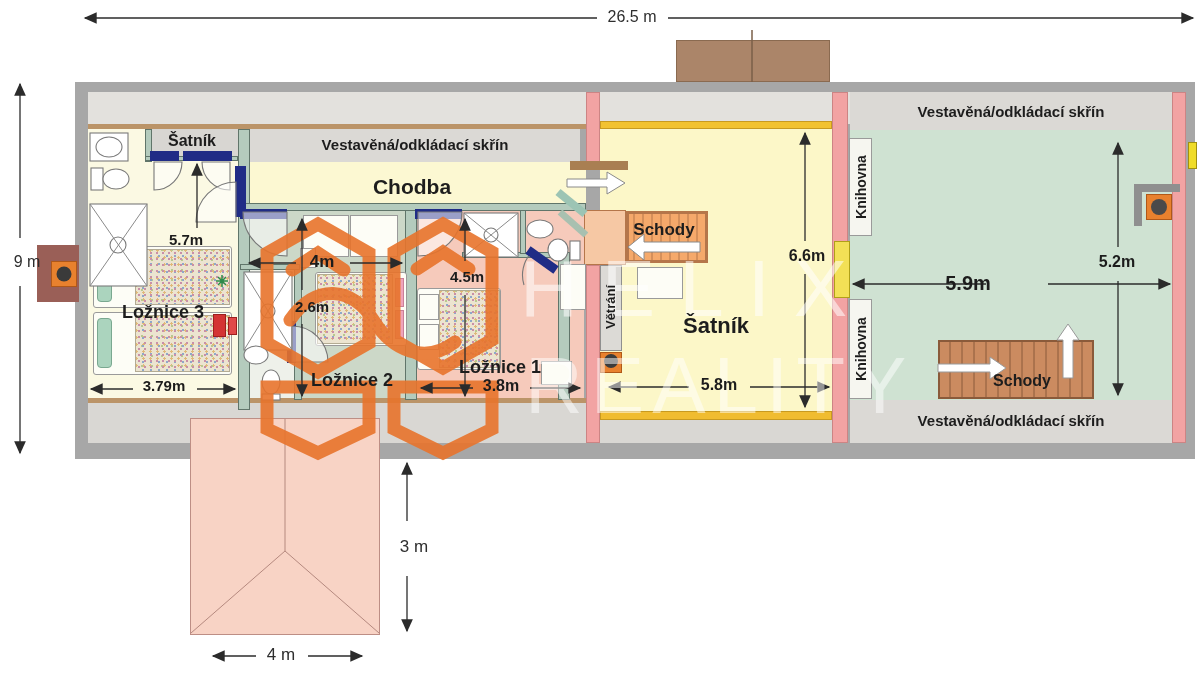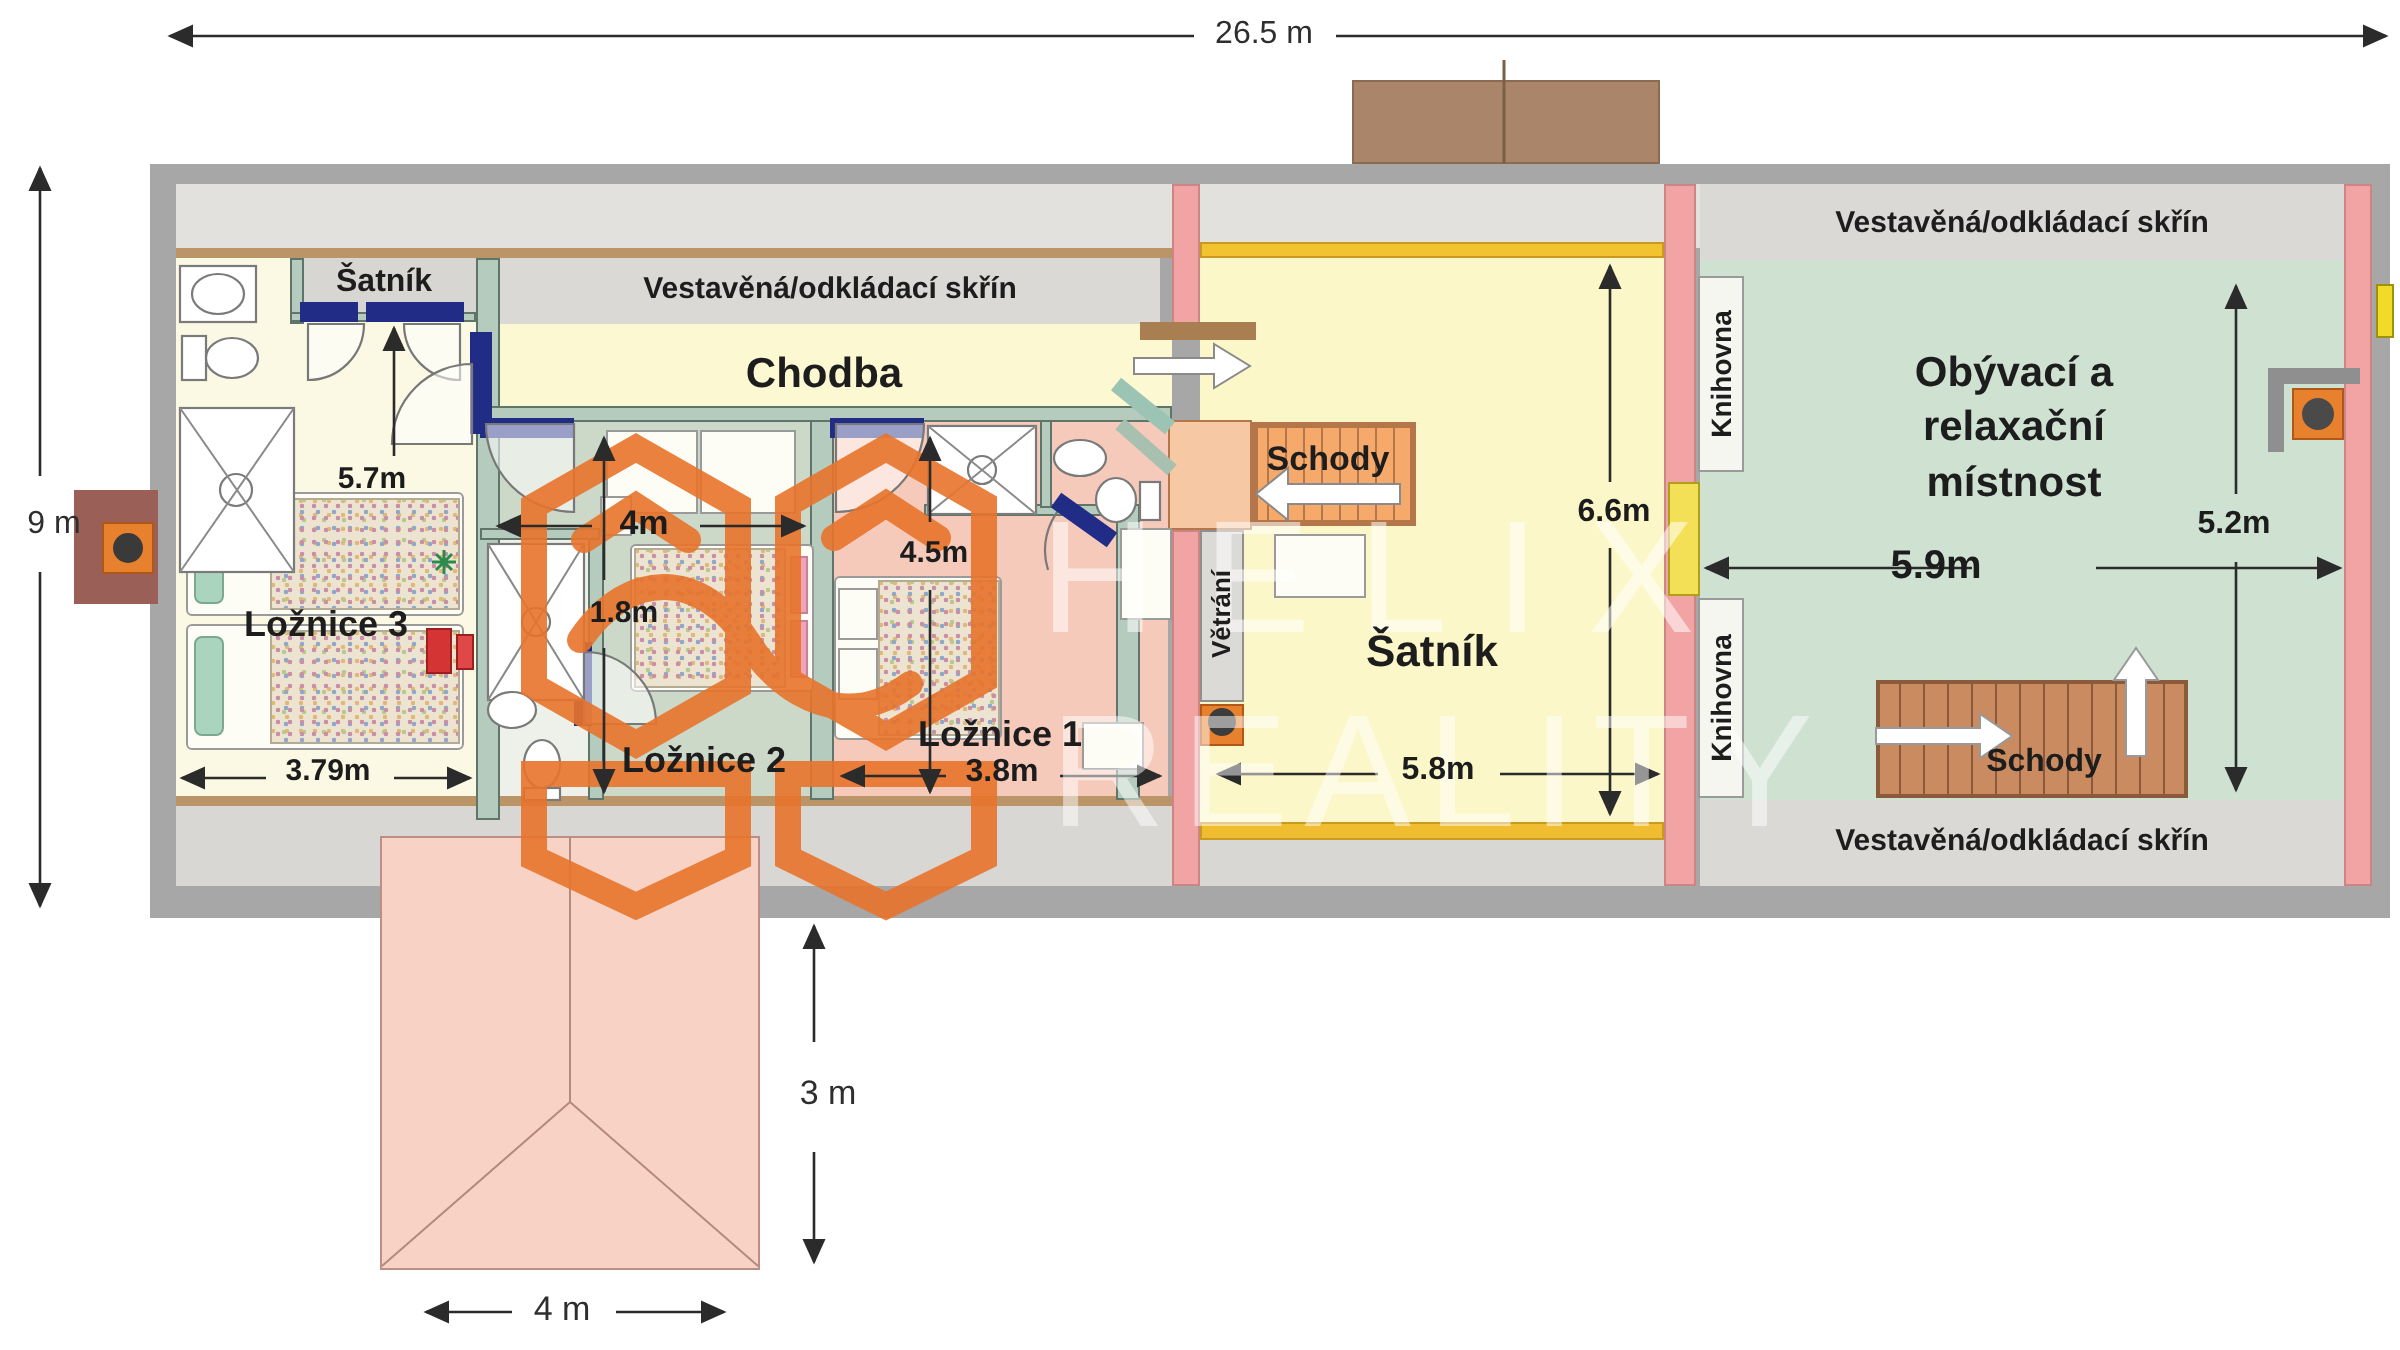--- a/index.html
+++ b/index.html
@@ -229,26 +229,25 @@
   <div class="lbl" style="left:1011px;top:421px;font-size:15px;font-weight:600">Vestavěná/odkládací skřín</div>
   <div class="lbl" style="left:412px;top:187px;font-size:21px;font-weight:700">Chodba</div>
   <div class="lbl" style="left:163px;top:313px;font-size:18px;font-weight:600">Ložnice 3</div>
   <div class="lbl" style="left:352px;top:381px;font-size:18px;font-weight:600">Ložnice 2</div>
   <div class="lbl" style="left:500px;top:368px;font-size:18px;font-weight:600">Ložnice 1</div>
   <div class="lbl" style="left:664px;top:230px;font-size:17px;font-weight:700">Schody</div>
   <div class="lbl" style="left:716px;top:326px;font-size:22px;font-weight:700">Šatník</div>
   <div class="lbl vert" style="left:611px;top:307px;font-size:13px;font-weight:600">Větrání</div>
   <div class="lbl vert" style="left:861px;top:187px;font-size:14px;font-weight:600">Knihovna</div>
   <div class="lbl vert" style="left:861px;top:349px;font-size:14px;font-weight:600">Knihovna</div>
-  <div class="lbl wrap" style="left:1007px;top:214px;width:150px;font-size:21px;font-weight:700;line-height:1.3">Obývací a relaxační místnost</div>
   <div class="lbl" style="left:1022px;top:381px;font-size:16px;font-weight:700">Schody</div>
   <div class="lbl dim" style="left:186px;top:240px">5.7m</div>
   <div class="lbl dim" style="left:164px;top:386px">3.79m</div>
   <div class="lbl dim" style="left:322px;top:262px;font-size:17px">4m</div>
-  <div class="lbl dim" style="left:312px;top:307px">1.8m</div>
+  <div class="lbl dim" style="left:312px;top:307px">2.6m</div>
   <div class="lbl dim" style="left:467px;top:277px">4.5m</div>
   <div class="lbl dim" style="left:501px;top:386px;font-size:16px">3.8m</div>
   <div class="lbl dim" style="left:807px;top:256px;font-size:16px">6.6m</div>
   <div class="lbl dim" style="left:719px;top:385px;font-size:16px">5.8m</div>
   <div class="lbl dim" style="left:968px;top:283px;font-size:20px">5.9m</div>
   <div class="lbl dim" style="left:1117px;top:262px;font-size:16px">5.2m</div>
   <div class="lbl outer-dim" style="left:414px;top:547px;font-size:17px">3 m</div>
   <div class="lbl outer-dim" style="left:281px;top:655px;font-size:17px">4 m</div>
 
 </div>

